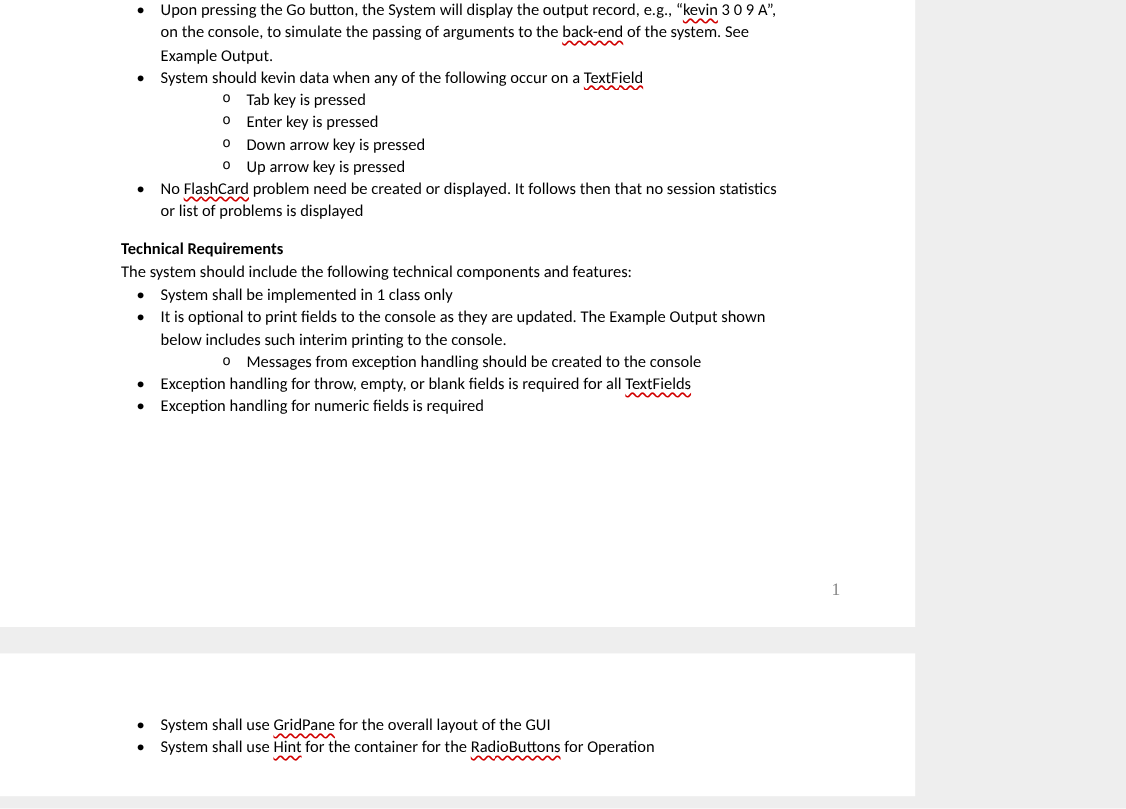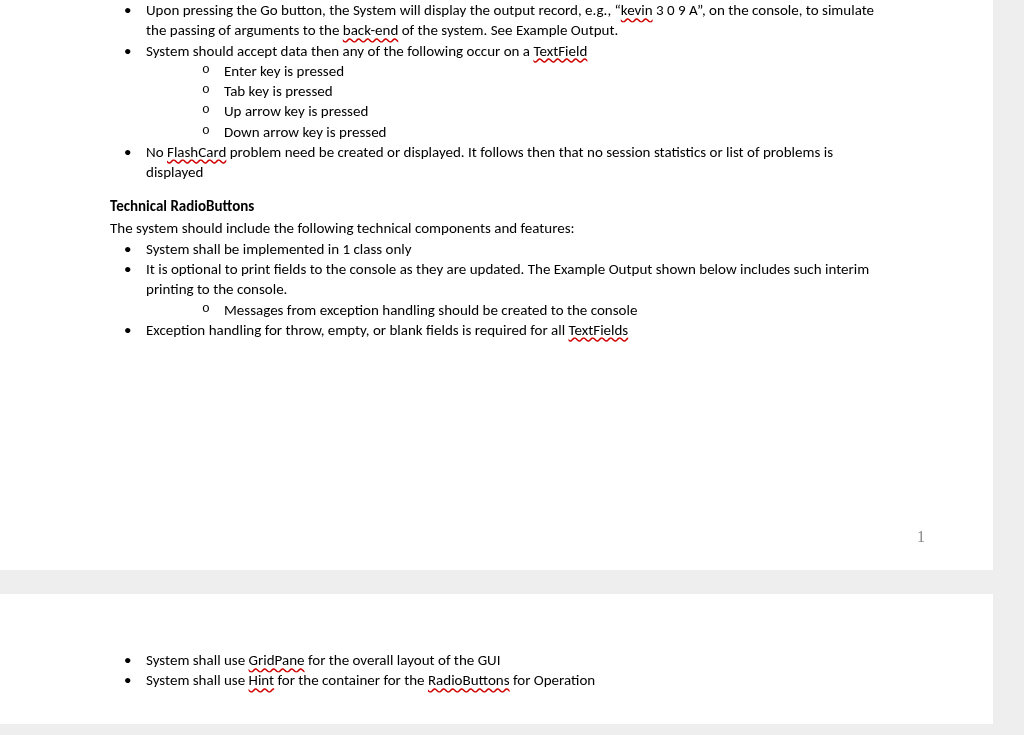--- a/index.html
+++ b/index.html
@@ -6,21 +6,21 @@
     margin: 0;
     padding: 0;
     background: #eeeeee;
     font-family: Calibri, "Segoe UI", Arial, sans-serif;
     font-size: 15px;
     color: #000;
     line-height: 1.35;
   }
   .page {
     background: #fff;
-    width: 993px;
+    width: 832px;
     box-sizing: border-box;
     padding: 0 110px 18px 110px;
     position: relative;
   }
   .page1 { min-height: 570px; }
   .page2 { margin-top: 24px; min-height: 130px; padding-top: 56px; }
   ul.bullet { list-style: none; margin: 0; padding: 0; }
   ul.bullet > li {
     position: relative;
     padding-left: 36px;
@@ -67,49 +67,50 @@
 </style>
 </head>
 <body>
 
 <div class="page page1" data-name="document-page-1">
   <ul class="bullet" data-name="requirements-list">
     <li data-name="list-item">
       <span data-name="text">Upon pressing the Go button, the System will display the output record, e.g., “</span><span class="spellerr" data-name="spell-error">kevin</span><span data-name="text"> 3 0 9 A”, on the console, to simulate the passing of arguments to the </span><span class="spellerr" data-name="spell-error">back-end</span><span data-name="text"> of the system.  See Example Output.</span>
     </li>
     <li data-name="list-item">
-      <span data-name="text">System should accept data then any of the following occur on a </span><span class="spellerr" data-name="spell-error">TextField</span>
+      <span data-name="text">System should kevin data when any of the following occur on a </span><span class="spellerr" data-name="spell-error">TextField</span>
       <ul class="circle" data-name="sub-list">
+        <li data-name="list-item"><span data-name="text">Tab key is pressed</span></li>
         <li data-name="list-item"><span data-name="text">Enter key is pressed</span></li>
-        <li data-name="list-item"><span data-name="text">Tab key is pressed</span></li>
+        <li data-name="list-item"><span data-name="text">Down arrow key is pressed</span></li>
         <li data-name="list-item"><span data-name="text">Up arrow key is pressed</span></li>
-        <li data-name="list-item"><span data-name="text">Down arrow key is pressed</span></li>
       </ul>
     </li>
     <li data-name="list-item">
       <span data-name="text">No </span><span class="spellerr" data-name="spell-error">FlashCard</span><span data-name="text"> problem need be created or displayed.  It follows then that no session statistics or list of problems is displayed</span>
     </li>
   </ul>
 
   <div class="section-gap"></div>
 
-  <p class="section-head" data-name="section-heading">Technical RadioButtons</p>
+  <p class="section-head" data-name="section-heading">Technical Requirements</p>
   <p class="intro" data-name="section-intro">The system should include the following technical components and features:</p>
 
   <ul class="bullet" data-name="technical-requirements-list">
     <li data-name="list-item"><span data-name="text">System shall be implemented in 1 class only</span></li>
     <li data-name="list-item">
       <span data-name="text">It is optional to print fields to the console as they are updated.  The Example Output shown below includes such interim printing to the console.</span>
       <ul class="circle" data-name="sub-list">
         <li data-name="list-item"><span data-name="text">Messages from exception handling should be created to the console</span></li>
       </ul>
     </li>
     <li data-name="list-item">
       <span data-name="text">Exception handling for throw, empty, or blank fields is required for all </span><span class="spellerr" data-name="spell-error">TextFields</span>
     </li>
+    <li data-name="list-item"><span data-name="text">Exception handling for numeric fields is required</span></li>
   </ul>
 
   <div class="pagenum" data-name="page-number">1</div>
 </div>
 
 <div class="page page2" data-name="document-page-2">
   <style>
     .page2 ul.bullet > li::before { content: ""; }
   </style>
   <ul class="bullet" data-name="continued-bullets">

